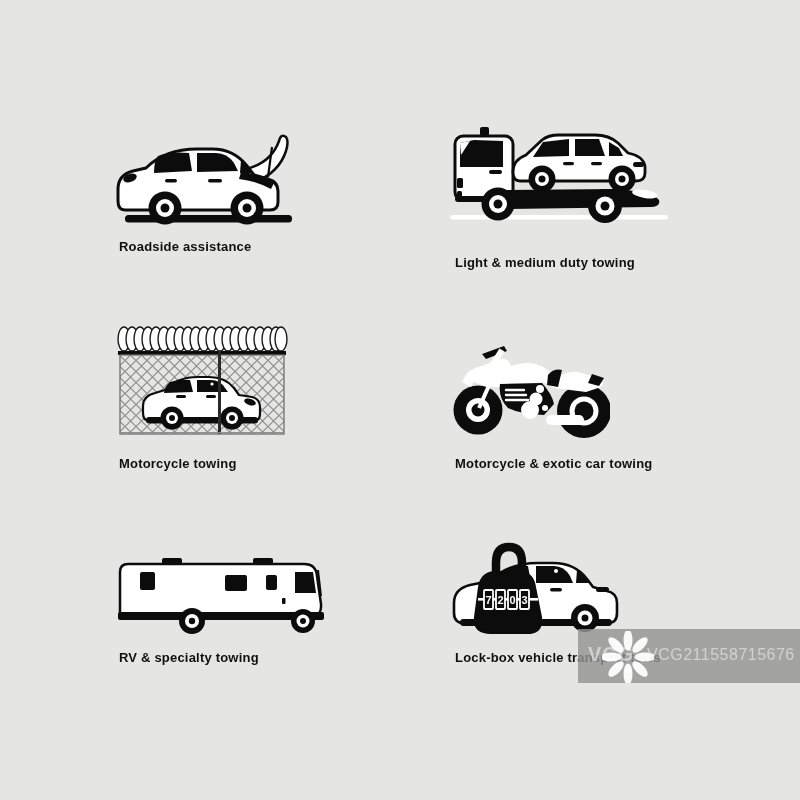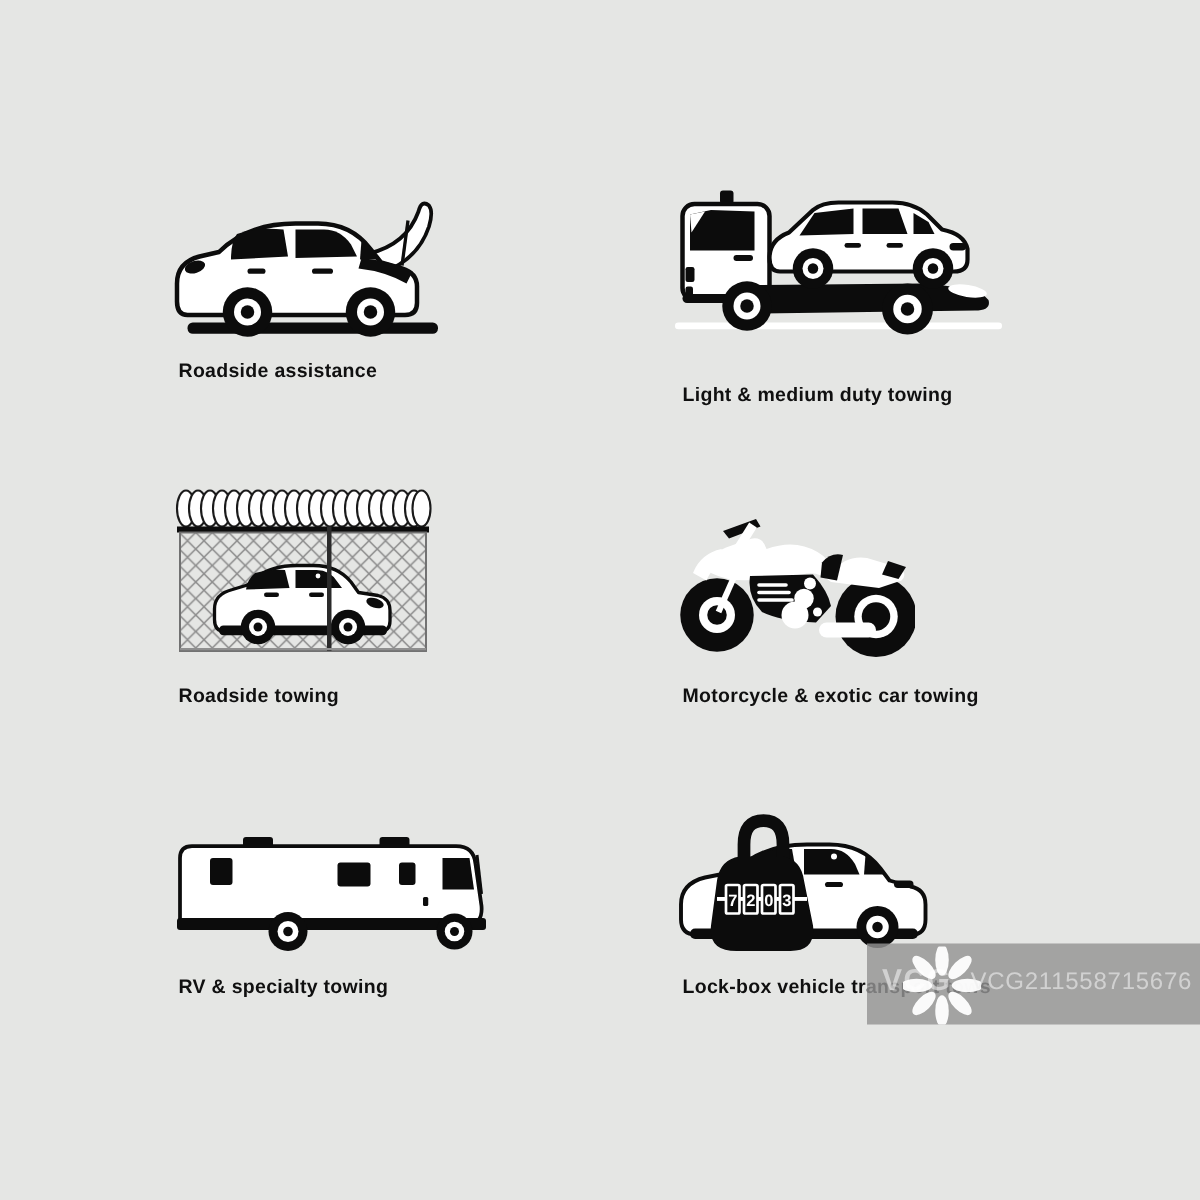--- a/index.html
+++ b/index.html
@@ -219,21 +219,21 @@
     <g fill="#ffffff" font-family="Liberation Sans, sans-serif" font-size="11" font-weight="bold" text-anchor="middle">
       <text x="38.5" y="67">7</text>
       <text x="50.5" y="67">2</text>
       <text x="62.5" y="67">0</text>
       <text x="74.5" y="67">3</text>
     </g>
   </svg>
 
   <div class="caption" style="left:119px;top:239px">Roadside assistance</div>
   <div class="caption" style="left:455px;top:255px">Light &amp; medium duty towing</div>
-  <div class="caption" style="left:119px;top:456px">Roadside towing</div>
+  <div class="caption" style="left:119px;top:456px">Motorcycle towing</div>
   <div class="caption" style="left:455px;top:456px">Motorcycle &amp; exotic car towing</div>
   <div class="caption" style="left:119px;top:650px">RV &amp; specialty towing</div>
   <div class="caption" style="left:455px;top:650px">Lock-box vehicle transport tows</div>
 
   <div class="watermark">
     <span class="wm-brand">VCG</span>
     <svg class="wm-logo" width="52" height="52" viewBox="0 0 52 52">
       <g fill="#ffffff" fill-opacity="0.95">
         <ellipse cx="26" cy="9" rx="4.5" ry="10.5"></ellipse>
         <ellipse cx="26" cy="43" rx="4.5" ry="10.5"></ellipse>

